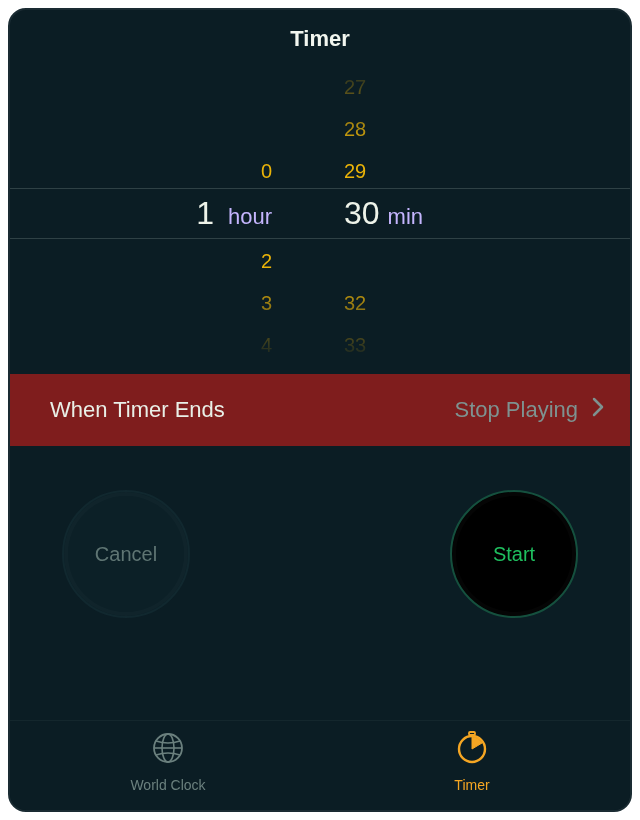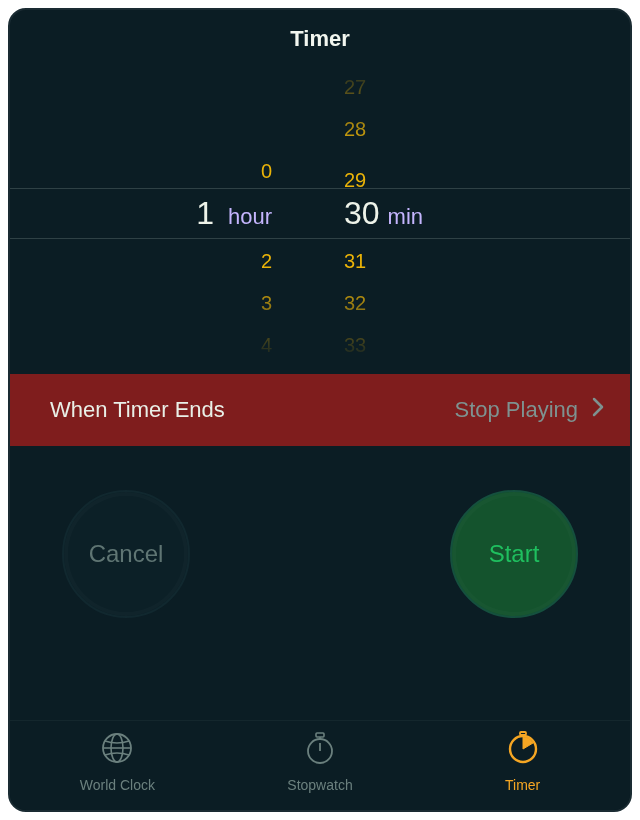--- a/index.html
+++ b/index.html
@@ -68,25 +68,25 @@
   .option-row .val { color: #7e9290; }
   .chevron { color: #7e9290; }
   .buttons {
     flex: 1;
     display: flex; justify-content: space-between; align-items: flex-start;
     padding: 44px 52px 0;
   }
   .circle-btn {
     width: 128px; height: 128px; border-radius: 50%;
     display: flex; align-items: center; justify-content: center;
-    font-size: 24px; cursor: pointer;
+    font-size: 20px; cursor: pointer;
     box-shadow: 0 0 0 4px rgba(255,255,255,0.02) inset;
   }
   .cancel-btn { background: #0c2027; color: #5f7573; border: 2px solid #11282f; }
-  .start-btn { background: #14532d; color: #1fbf5f; border: 2px solid #15503e; }
+  .start-btn { background: #000000; color: #1fbf5f; border: 2px solid #15503e; }
   .tabbar {
     height: 90px;
     border-top: 1px solid #14272d;
     background: #0b1d24;
     display: flex; justify-content: space-around; align-items: center;
     padding: 0 6px 8px;
   }
   .tab { display: flex; flex-direction: column; align-items: center; gap: 9px; font-size: 14px; color: #6b807e; cursor: pointer; width: 110px; }
   .tab.active { color: #f5a623; }
   .tab svg { width: 34px; height: 34px; }
@@ -106,25 +106,24 @@
         <div class="sel">
           <span class="num">1</span><span class="unit">hour</span>
         </div>
         <div class="tick" style="top:178px;">2</div>
         <div class="tick" style="top:220px;">3</div>
         <div class="tick" style="top:262px;">4</div>
       </div>
       <div class="col colm">
         <div class="tick" style="top:4px;">27</div>
         <div class="tick" style="top:46px;">28</div>
-        <div class="tick" style="top:97px;">29</div>
+        <div class="tick" style="top:88px;">29</div>
         <div class="sel">
           <span class="num">30</span><span class="unit">min</span>
         </div>
-        <div class="tick" style="top:178px;">31</div>
         <div class="tick" style="top:220px;">32</div>
         <div class="tick" style="top:262px;">33</div>
       </div>
     </div>
 
     <div class="option-row">
       <span class="lbl">When Timer Ends</span>
       <span class="right">
         <span class="val">Stop Playing</span>
         <span class="chevron">
@@ -145,31 +144,20 @@
         <span>
           <svg viewBox="0 0 34 34">
               <circle cx="17" cy="17" r="14" fill="none" stroke-width="1.8"></circle>
               <ellipse cx="17" cy="17" rx="6" ry="14" fill="none" stroke-width="1.6"></ellipse>
               <line x1="3" y1="17" x2="31" y2="17" stroke-width="1.6"></line>
               <path d="M5 10 Q17 14 29 10 M5 24 Q17 20 29 24" fill="none" stroke-width="1.4"></path>
             </svg>
         </span>
         <span>World Clock</span>
       </div>
-      <div class="tab">
-        <span>
-          <svg viewBox="0 0 34 34">
-              <circle cx="17" cy="20" r="12" fill="none" stroke-width="1.8"></circle>
-              <line x1="17" y1="20" x2="17" y2="12" stroke-width="1.8"></line>
-              <rect x="13" y="2" width="8" height="4" rx="1" fill="none" stroke-width="1.6"></rect>
-              <line x1="17" y1="6" x2="17" y2="8" stroke-width="1.6"></line>
-            </svg>
-        </span>
-        <span>Stopwatch</span>
-      </div>
       <div class="tab active">
         <span>
           <svg viewBox="0 0 34 34">
               <circle cx="17" cy="18" r="13" fill="none" stroke-width="2.4"></circle>
               <path d="M17 18 L17 6 A12 12 0 0 1 27 12 Z" fill="#f5a623" stroke="none"></path>
               <rect x="14" y="1" width="6" height="3" rx="1" fill="none" stroke-width="1.8"></rect>
             </svg>
         </span>
         <span>Timer</span>
       </div>

